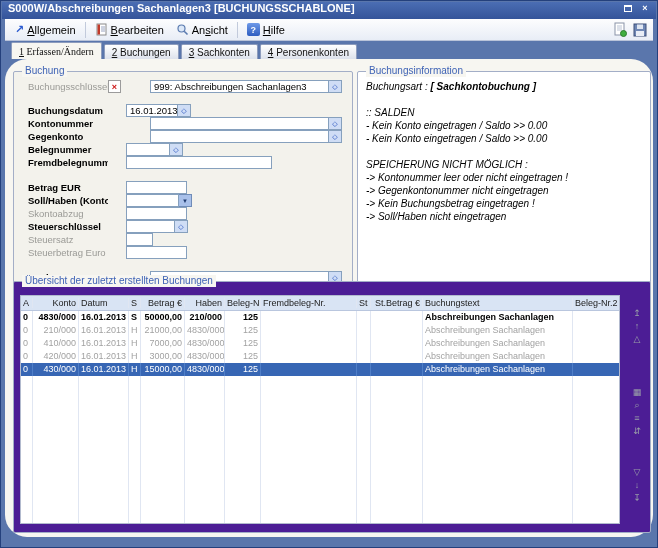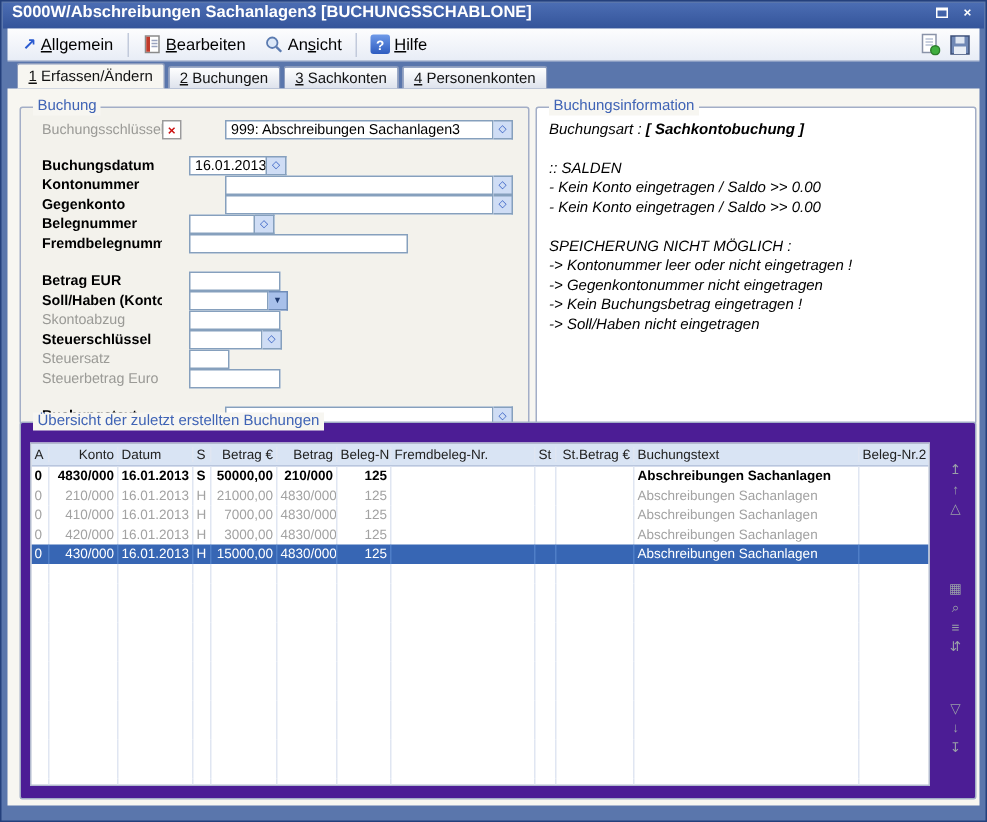--- a/index.html
+++ b/index.html
@@ -30,24 +30,24 @@
   .help-icon { width:13px; height:13px; background:linear-gradient(180deg,#6f9ae8,#2d5cc0); color:#fff;
     border-radius:2px; font-size:9px; font-weight:bold; display:flex; align-items:center; justify-content:center; }
   .tool-right-btn { width:18px; height:18px; display:flex; align-items:center; justify-content:center; margin-left:2px; }
 
   
   .tabband { position:absolute; top:41px; left:4px; right:4px; height:17px;
     background:#5a76ac; display:flex; align-items:flex-end; padding-left:6px; }
   .tab { height:15px; display:flex; align-items:center; padding:0 7px; font-size:10px;
     background:linear-gradient(180deg,#ffffff,#dde2ec); border:1px solid #8d9cbd; border-bottom:none;
     border-radius:2px 2px 0 0; margin-right:2px; color:#111; white-space:nowrap; }
-  .tab.active { background:#f7f6f1; height:17px; font-weight:normal; }
+  .tab.active { background:#f7f6f1; height:17px; font-weight:normal;font-family:Liberation Serif, serif; }
 
   
-  .content { position:absolute; top:58px; left:4px; right:4px; bottom:10px; background:#f7f6f1; }
+  .content { position:absolute; top:58px; left:4px; right:4px; bottom:10px; background:#f7f6f1;border-radius:22px; }
 
   .groupbox { position:absolute; border:1px solid #a3aec7; border-radius:2px; }
   .group-label { position:absolute; top:-7px; left:8px; font-size:10px; color:#3f63b5;
     background:#f7f6f1; padding:0 3px; line-height:12px; white-space:nowrap; }
 
   .gb-buchung { left:8px; top:12px; width:340px; height:212px; background:#f3f2ec; }
   .gb-info    { left:352px; top:12px; width:294px; height:212px; background:#ffffff; }
   .gb-table   { left:8px; top:222px; width:638px; height:252px; background:#4c1d95; }
 
   
@@ -329,21 +329,21 @@
 
     <div class="groupbox gb-table">
       <div class="group-label">Übersicht der zuletzt erstellten Buchungen</div>
       <div class="table-wrap">
         <div class="thead">
             <div class="th c0">A</div>
             <div class="th c1">Konto</div>
             <div class="th c2">Datum</div>
             <div class="th c3">S</div>
             <div class="th c4">Betrag €</div>
-            <div class="th c5">Betrag</div>
+            <div class="th c5">Haben</div>
             <div class="th c6">Beleg-Nr.</div>
             <div class="th c7">Fremdbeleg-Nr.</div>
             <div class="th c8">St</div>
             <div class="th c9">St.Betrag €</div>
             <div class="th c10">Buchungstext</div>
             <div class="th c11">Beleg-Nr.2</div>
           </div>
         <div>
             <div class="tr current">
               <div class="td c0">0</div>

